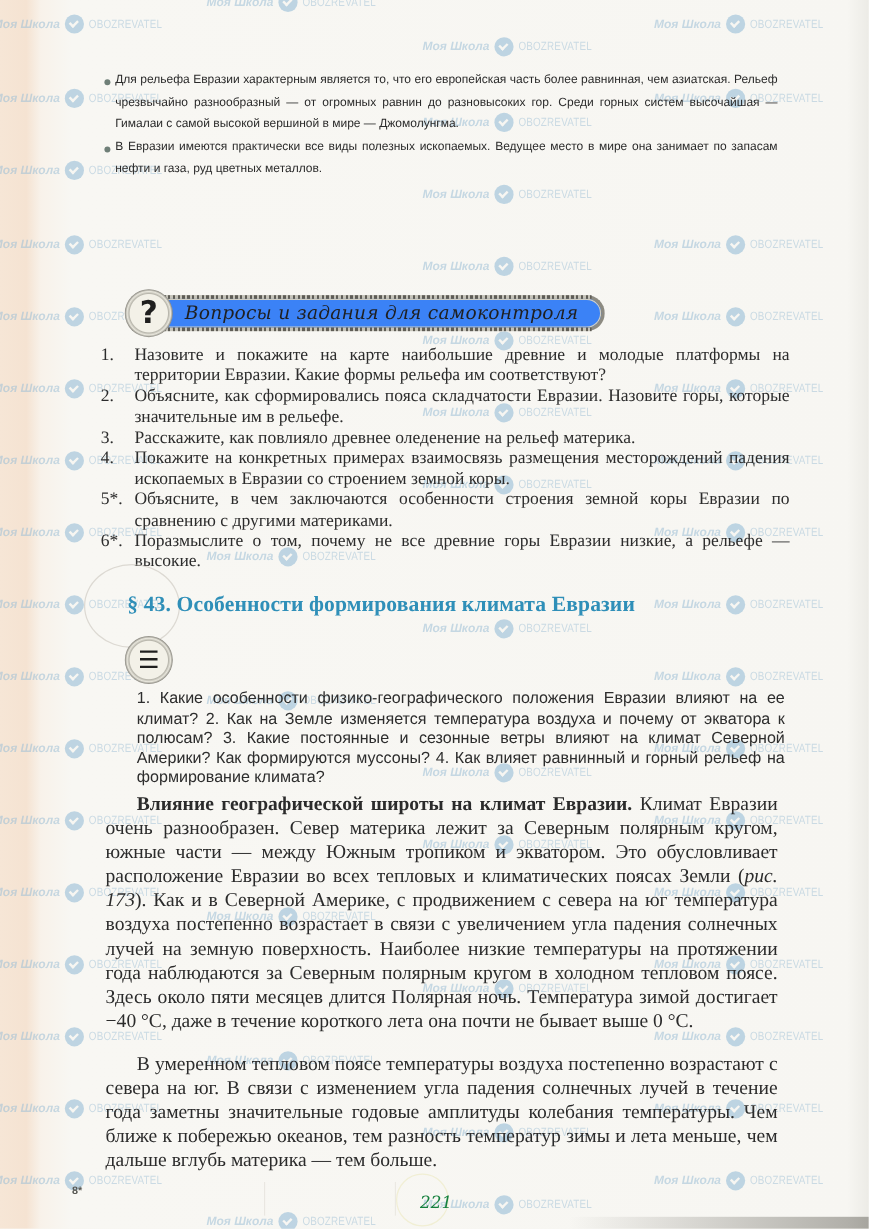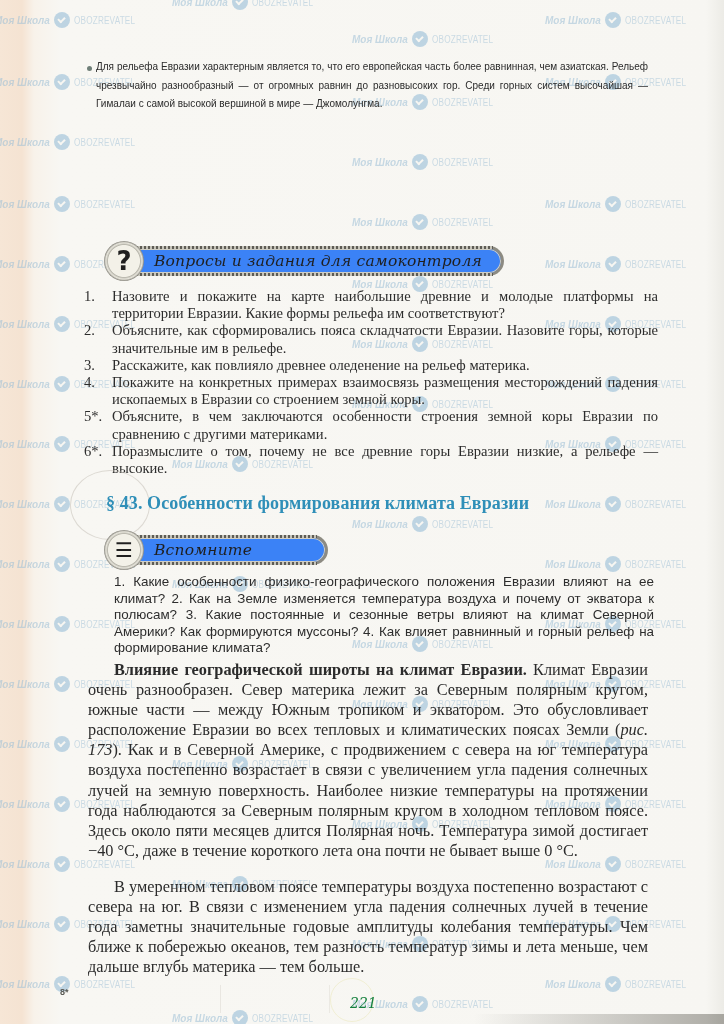--- a/index.html
+++ b/index.html
@@ -402,20 +402,21 @@
     <span class="wm-brand">OBOZREVATEL</span>
   </div>
 <div class="wm" style="left:172px;top:1010px;">
     <span class="wm-school">Моя Школа</span>
     <span class="wm-logo"></span>
     <span class="wm-brand">OBOZREVATEL</span>
   </div>
 
 <ul class="summary">
   <li>Для рельефа Евразии характерным является то, что его европейская часть более равнинная, чем азиатская. Рельеф чрезвычайно разнообразный — от огромных равнин до разновысоких гор. Среди горных систем высочайшая — Гималаи с самой высокой вершиной в мире — Джомолунгма.</li>
+  <li>В Евразии имеются практически все виды полезных ископаемых. Ведущее место в мире она занимает по запасам нефти и газа, руд цветных металлов.</li>
 </ul>
 
 <div class="banner" style="left:104px;top:241px;">
   <div class="badge">
       <span style="font-size:26px;">?</span>
     </div>
   <div class="rope" style="width:372px;">
     <span class="banner-title">Вопросы и задания для самоконтроля</span>
   </div>
 </div>
@@ -447,23 +448,20 @@
     </div>
 </div>
 
 <div class="para-circle"></div>
 <div class="para-heading">§ 43. Особенности формирования климата Евразии</div>
 
 <div class="banner" style="left:104px;top:530px;">
   <div class="badge">
       <span style="font-size:20px;">☰</span>
     </div>
-  <div class="rope" style="width:196px;">
-    <span class="banner-title">Вспомните</span>
-  </div>
 </div>
 
 <div class="recall">1. Какие особенности физико-географического положения Евразии влияют на ее климат? 2. Как на Земле изменяется температура воздуха и почему от экватора к полюсам? 3. Какие постоянные и сезонные ветры влияют на климат Северной Америки? Как формируются муссоны? 4. Как влияет равнинный и горный рельеф на формирование климата?</div>
 
 <div class="body-text">
   <p><span class="lead">Влияние географической широты на климат Евразии.</span><span> Климат Евразии очень разнообразен. Север материка лежит за Северным полярным кругом, южные части — между Южным тропиком и экватором. Это обусловливает расположение Евразии во всех тепловых и климатических поясах Земли (</span><span class="ref">рис. 173</span><span>). Как и в Северной Америке, с продвижением с севера на юг температура воздуха постепенно возрастает в связи с увеличением угла падения солнечных лучей на земную поверхность. Наиболее низкие температуры на протяжении года наблюдаются за Северным полярным кругом в холодном тепловом поясе. Здесь около пяти месяцев длится Полярная ночь. Температура зимой достигает −40 °С, даже в течение короткого лета она почти не бывает выше 0 °С.</span></p>
   <p>В умеренном тепловом поясе температуры воздуха постепенно возрастают с севера на юг. В связи с изменением угла падения солнечных лучей в течение года заметны значительные годовые амплитуды колебания температуры. Чем ближе к побережью океанов, тем разность температур зимы и лета меньше, чем дальше вглубь материка — тем больше.</p>
 </div>
 
 <div class="faint-scribble"></div>

